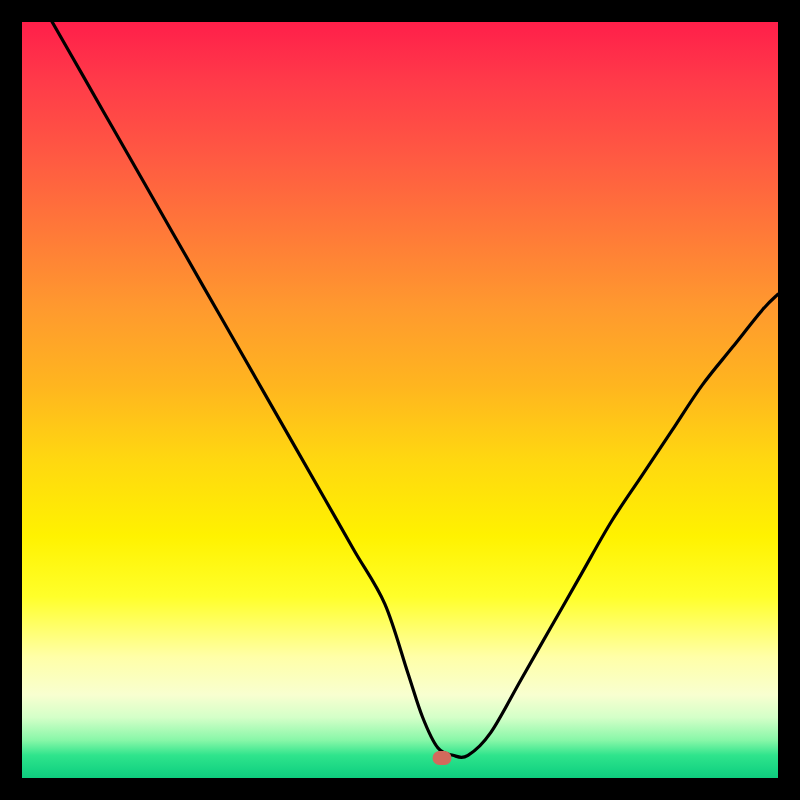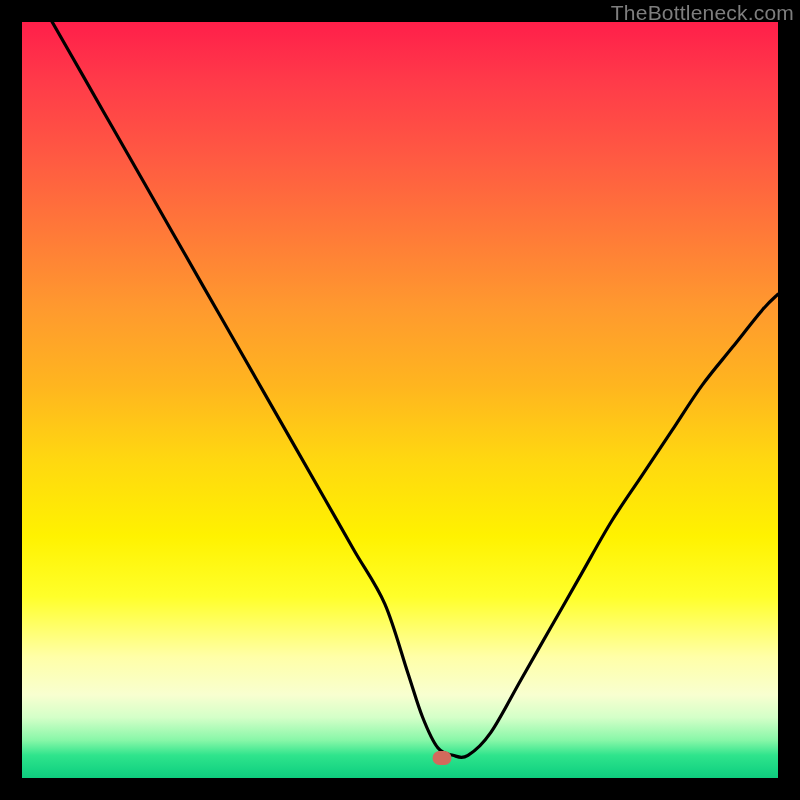--- a/index.html
+++ b/index.html
@@ -86,14 +86,13 @@
   <div class="plot-area">
     <div class="gradient"></div>
 
     <svg class="curve" viewBox="0 0 756 756" preserveAspectRatio="none">
       <path id="curve-path" d="M 30.2 0.0 C 35.3 8.8, 50.4 35.3, 60.5 52.9 C 70.6 70.6, 80.6 88.2, 90.7 105.8 C 100.8 123.5, 110.9 141.1, 121.0 158.8 C 131.0 176.4, 141.1 194.0, 151.2 211.7 C 161.3 229.3, 171.4 247.0, 181.4 264.6 C 191.5 282.2, 201.6 299.9, 211.7 317.5 C 221.8 335.2, 231.8 352.8, 241.9 370.4 C 252.0 388.1, 262.1 405.7, 272.2 423.4 C 282.2 441.0, 292.3 458.6, 302.4 476.3 C 312.5 493.9, 322.6 511.6, 332.6 529.2 C 342.7 546.8, 354.1 562.0, 362.9 582.1 C 371.7 602.3, 379.3 631.3, 385.6 650.2 C 391.9 669.1, 395.6 682.9, 400.7 695.5 C 405.7 708.1, 410.8 719.5, 415.8 725.8 C 420.8 732.1, 425.9 732.1, 430.9 733.3 C 436.0 734.6, 439.7 737.1, 446.0 733.3 C 452.3 729.5, 459.9 723.2, 468.7 710.6 C 477.5 698.0, 488.9 675.4, 499.0 657.7 C 509.0 640.1, 519.1 622.4, 529.2 604.8 C 539.3 587.2, 549.4 569.5, 559.4 551.9 C 569.5 534.2, 579.6 515.3, 589.7 499.0 C 599.8 482.6, 609.8 468.7, 619.9 453.6 C 630.0 438.5, 640.1 423.4, 650.2 408.2 C 660.2 393.1, 670.3 376.7, 680.4 362.9 C 690.5 349.0, 700.6 337.7, 710.6 325.1 C 720.7 312.5, 733.3 296.1, 740.9 287.3 C 748.4 278.5, 753.5 274.7, 756.0 272.2" fill="none" stroke="#000000" stroke-width="3.2" stroke-linecap="round" stroke-linejoin="round"></path>
     </svg>
 
     <div id="marker" class="marker" style="left: 419.58px; top: 735.588px;"></div>
   </div>
 
-  <div class="watermark">TheBottleneck.com</div>
 </div>
 
 </body></html>

